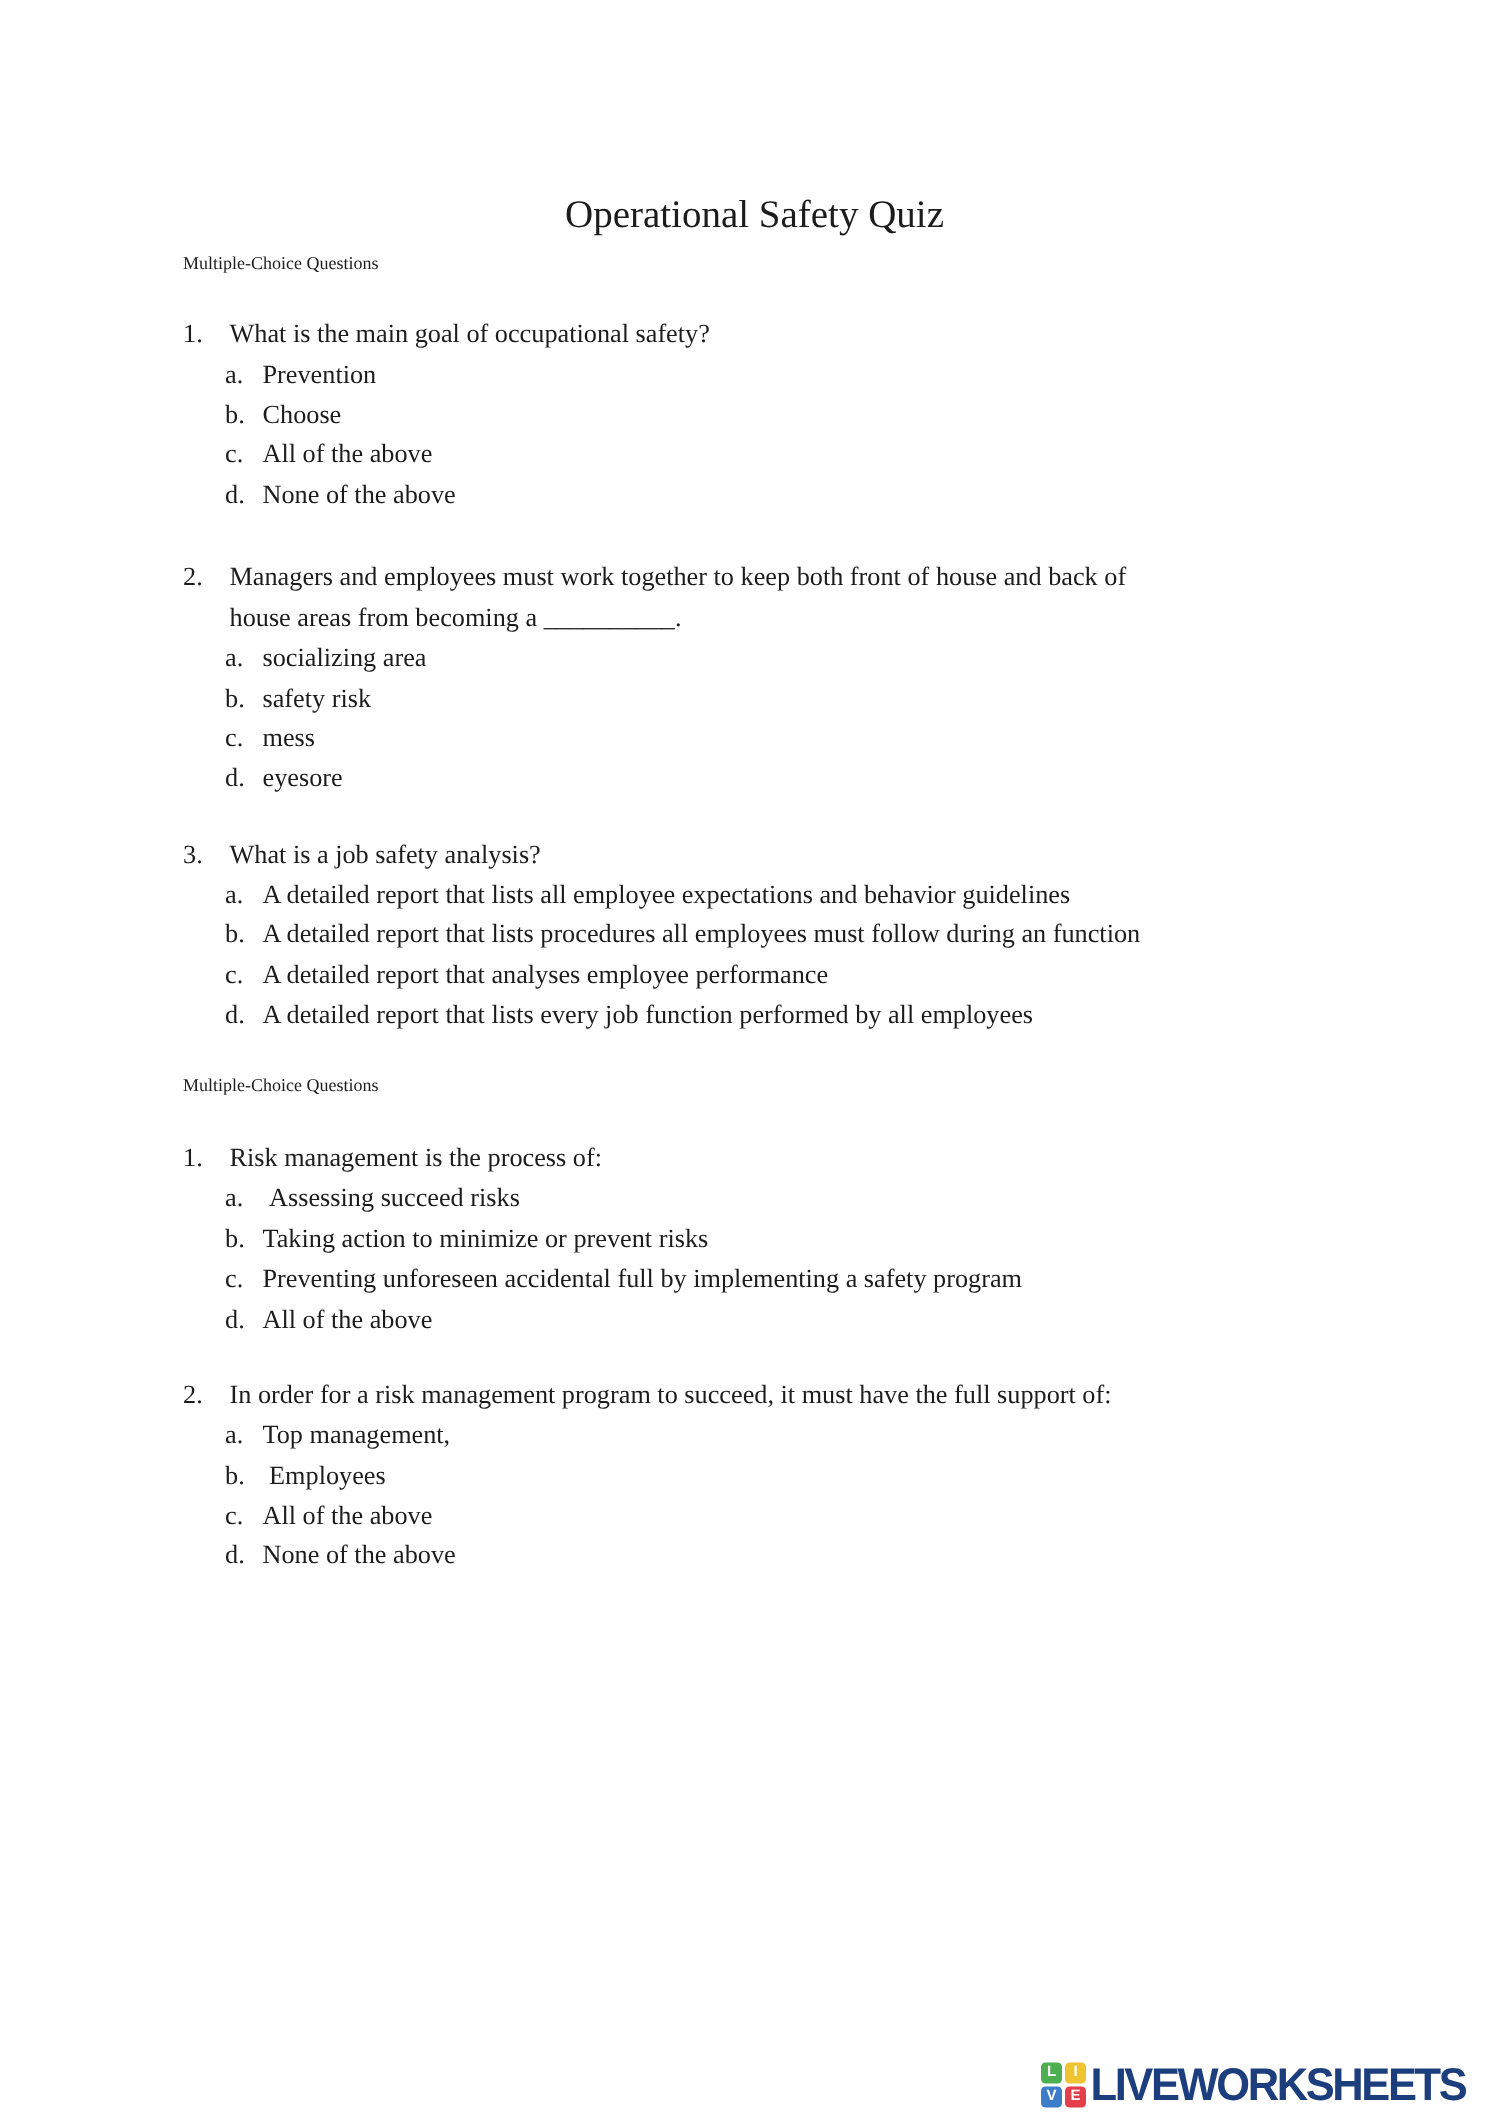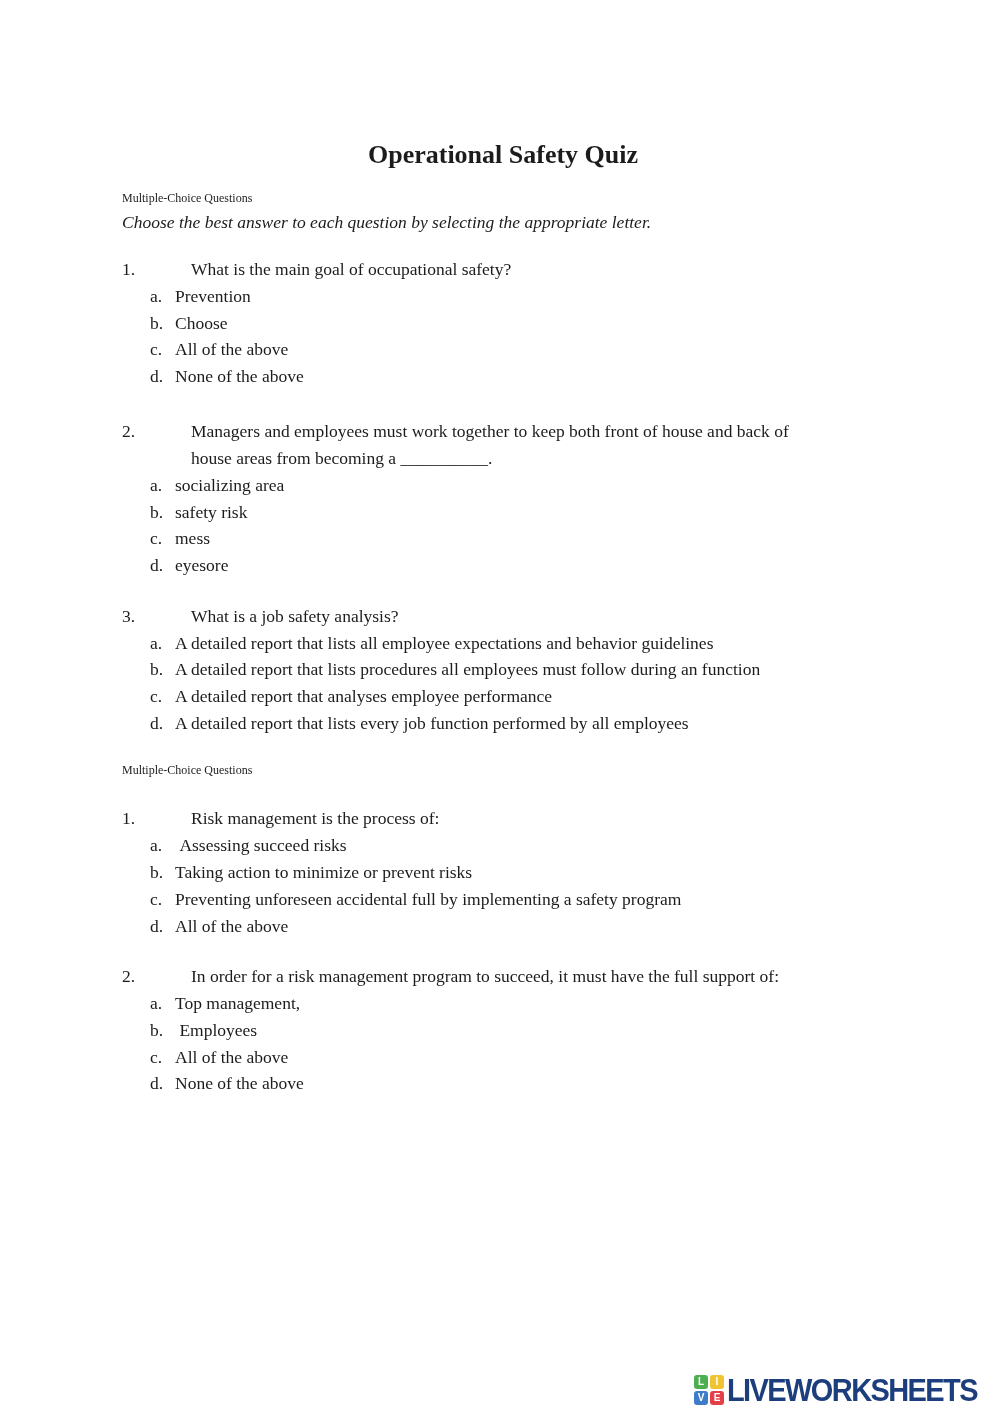--- a/index.html
+++ b/index.html
@@ -10,24 +10,24 @@
     font-family:"Liberation Serif", serif;
     color:#1c1c1c;
     overflow:hidden;
   }
   .content {
     position:absolute;
     left:122px; top:124px;
     width:762px;
   }
   .doc-title {
-    margin:16px;
+    margin:4px;
     text-align:center;
     font-size:26px;
-    font-weight:bold;
+    font-weight:normal;
     line-height:30px;
   }
   .mcq-heading {
     font-weight:normal;
     font-size:12px;
     line-height:24px;
   }
   .heading-1 { margin-top:5px; }
   .heading-2 { margin-top:22px; }
   .instructions {
@@ -37,21 +37,21 @@
   }
   .section-label {
     margin-top:16px;
     font-size:17.5px;
     line-height:24px;
     text-decoration:underline;
   }
   .question { font-size:17.5px; }
   .qrow { display:flex; line-height:27px; }
   .qnum { width:31px; flex:0 0 31px; }
-  .qtext { flex:1; white-space:pre-wrap;margin-left:38px; }
+  .qtext { flex:1; white-space:pre-wrap; }
   .opt { display:flex; margin-left:28px; line-height:26.7px; }
   .olet { width:25px; flex:0 0 25px; }
   .otext { flex:1; white-space:pre-wrap; }
   #s1q1 { margin-top:22px; }
   #s1q2 { margin-top:28px; }
   #s1q3 { margin-top:24px; }
   #s2q1 { margin-top:23px; }
   #s2q2 { margin-top:24px; }
   
   .logo {
@@ -91,21 +91,20 @@
 </head>
 <body>
 
 <div class="page">
   <div class="content">
 
     <h1 class="doc-title">Operational Safety Quiz</h1>
 
     <div>
       <div class="mcq-heading heading-1">Multiple-Choice Questions</div>
-      <div class="instructions">Choose the best answer to each question by selecting the appropriate letter.</div>
 
       <div class="question" id="s1q1">
         <div class="qrow">
           <span class="qnum">1.</span>
           <span class="qtext">What is the main goal of occupational safety?</span>
         </div>
         <div class="opt">
           <span class="olet">a.</span>
           <span class="otext">Prevention</span>
         </div>

